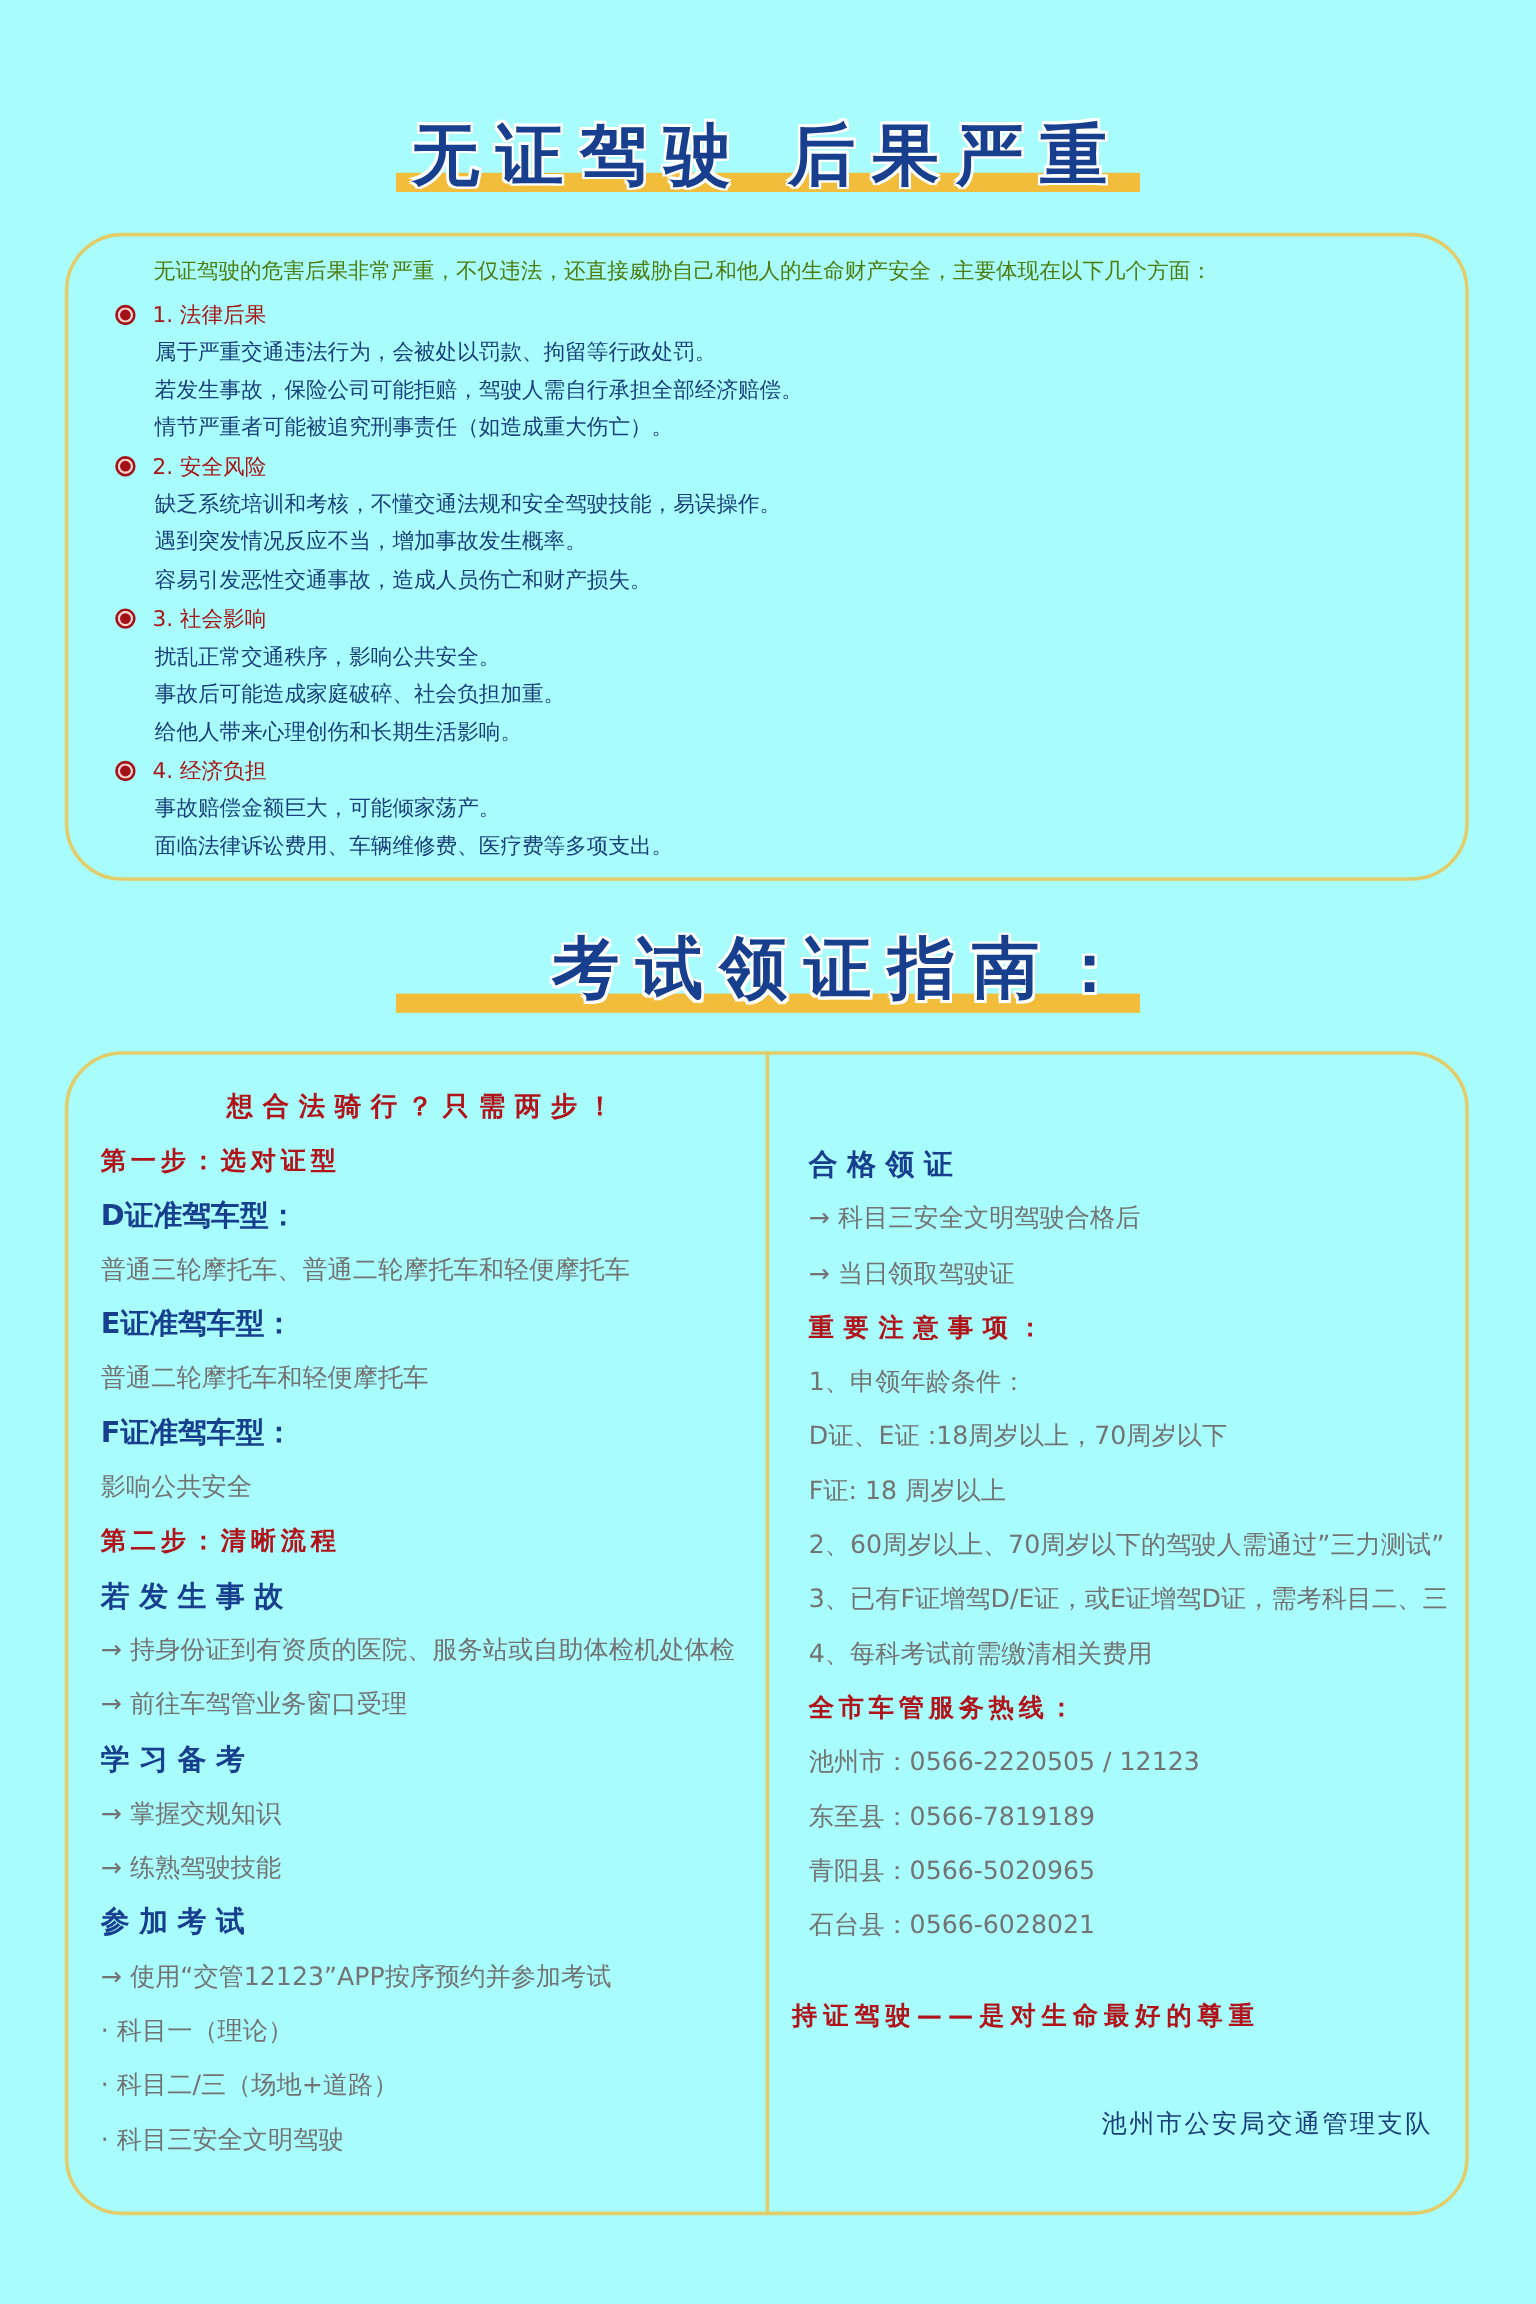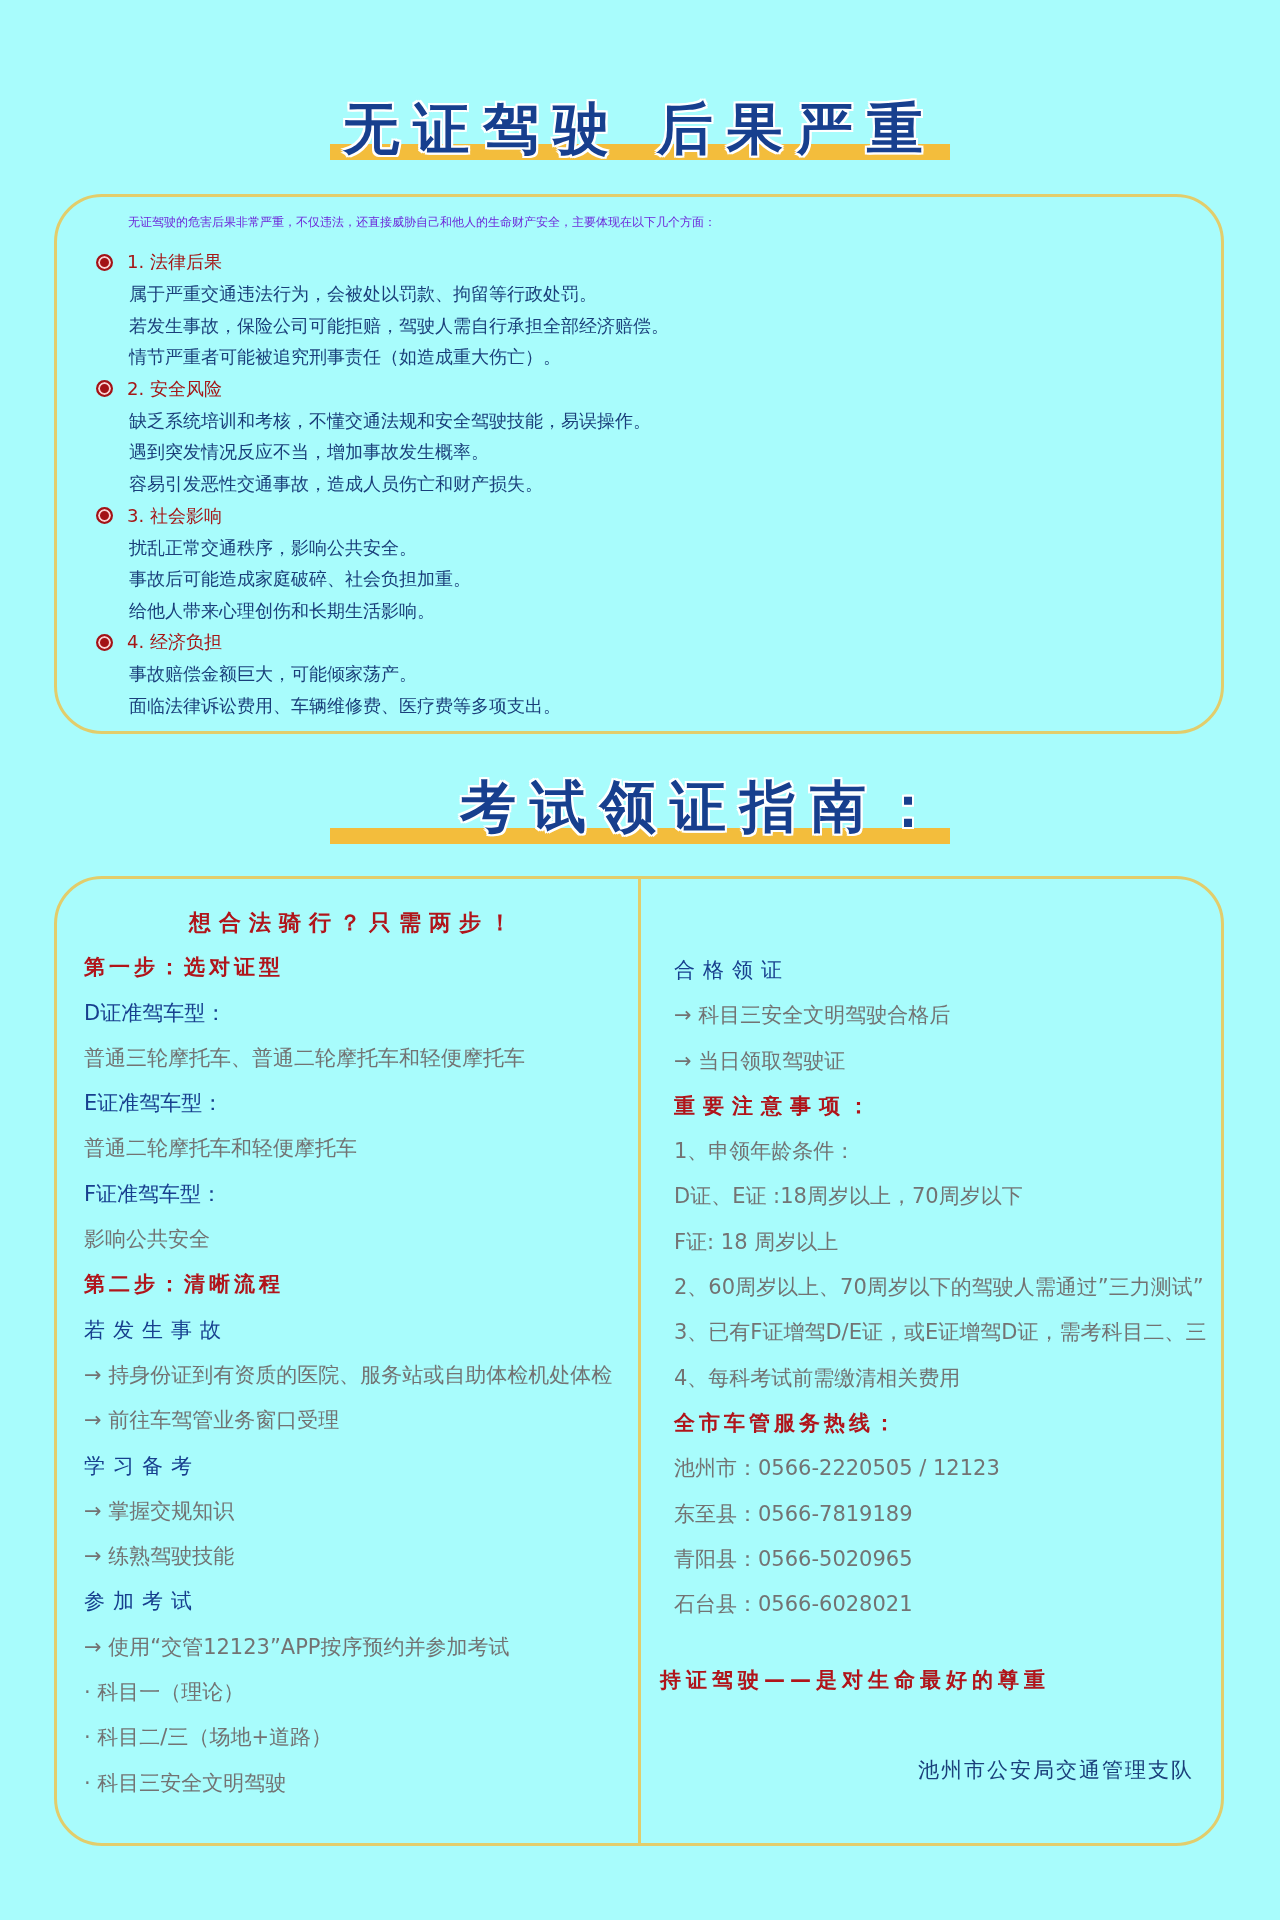--- a/index.html
+++ b/index.html
@@ -29,36 +29,36 @@
     #title2 .bar { top: 58px; }
 
     .box {
       position: absolute; border: 3px solid #e2cd6b; border-radius: 48px;
       box-sizing: border-box;
     }
     #box1 { left: 54px; top: 194px; width: 1170px; height: 540px; }
     #box2 { left: 54px; top: 876px; width: 1170px; height: 970px; }
     .divider { position: absolute; left: 638px; top: 876px; width: 3px; height: 970px; background: #e2cd6b; }
 
-    .intro { position: absolute; left: 128px; top: 214px; font-size: 12px; color: #6d28d9; }
+    .intro { position: absolute; left: 128px; top: 214px; font-size: 18px; color: #4d7c0f; }
     .hz-list { position: absolute; left: 96px; top: 246px; width: 1100px; }
     .hz-item .head { display: flex; align-items: center; height: 32px; font-size: 18px; color: #a51717; }
     .hz-item .dot {
       width: 13px; height: 13px; border-radius: 50%; background: #a31216;
       border: 2px solid #a31216; box-shadow: inset 0 0 0 2px #f7d0d0, inset 0 0 0 4px #a31216;
       margin-right: 14px;
     }
     .hz-item .line { padding-left: 33px; height: 31.6px; line-height: 31.6px; font-size: 18px; color: #1a3f7a; }
 
     .col { position: absolute; top: 900px; }
     #colL { left: 84px; width: 540px; }
     #colR { left: 674px; width: 540px; }
     .row { height: 45.3px; line-height: 45.3px; font-size: 21px; white-space: nowrap; color: #737373; }
     .red-h { color: #b0141a; font-weight: bold; letter-spacing: 4px; font-size: 21px; }
-    .blue-h { color: #173f8e; font-weight: normal; font-size: 21px; }
+    .blue-h { color: #173f8e; font-weight: bold; font-size: 24px; }
     .spaced { letter-spacing: 8px; }
     .slogan-main { color: #b0141a; font-weight: bold; letter-spacing: 8px; font-size: 22px; text-align: center; }
     .footer-org { position: absolute; right: 86px; top: 1756px; font-size: 21px; color: #1a3f7a; letter-spacing: 2px; }
     .slogan-bottom { position: absolute; left: 660px; width: 560px; top: 1666px; text-align: left; color: #b0141a; font-weight: bold; font-size: 21px; letter-spacing: 5px; }
   </style>
 </head>
 <body>
 
 <div id="title1" class="section-title">
   <div class="bar"></div>

